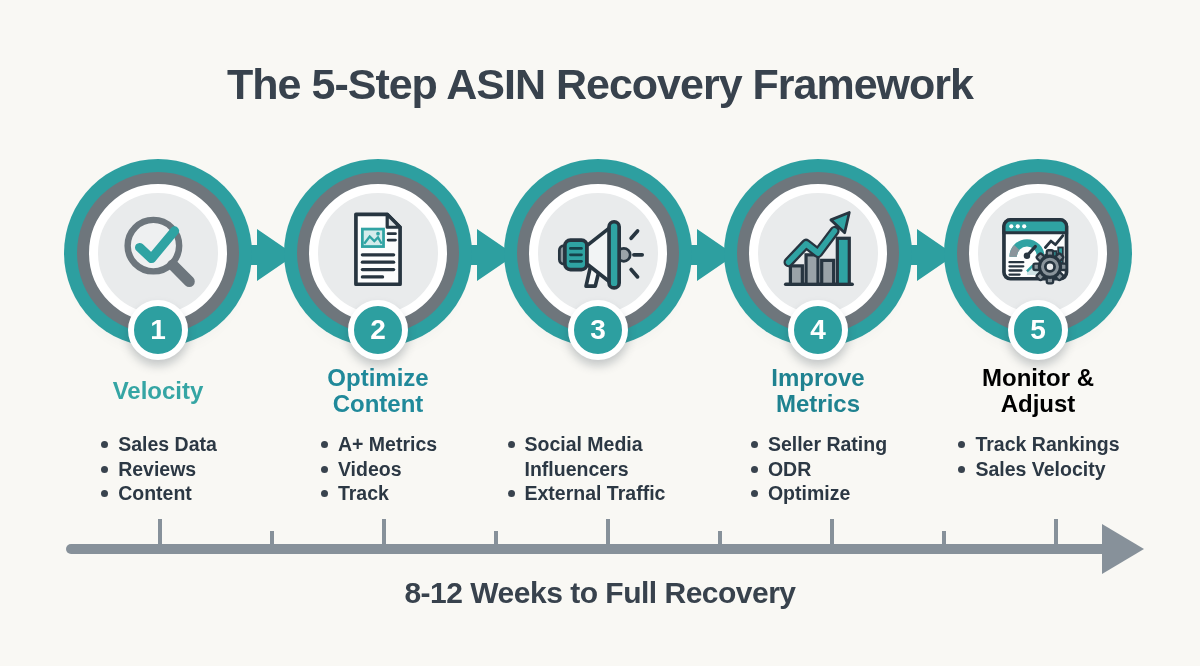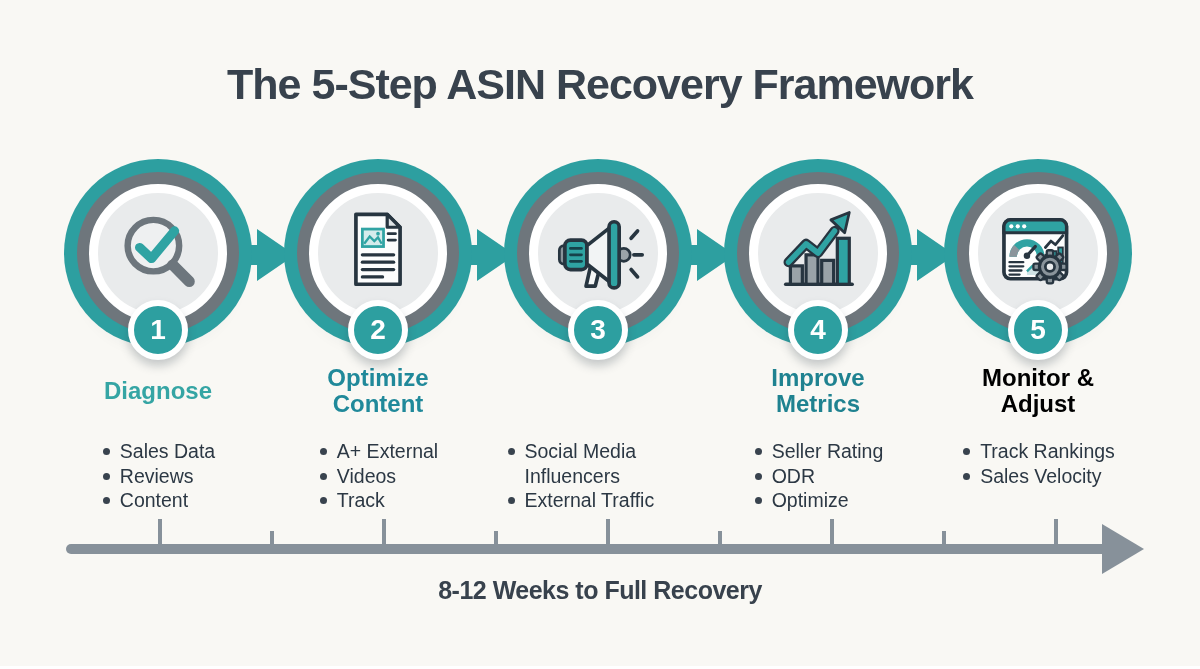--- a/index.html
+++ b/index.html
@@ -35,32 +35,32 @@
     box-shadow:0 6px 10px rgba(45,60,70,.25);z-index:3;
   }
   .step-heading{
     position:absolute;top:203px;left:0;right:0;height:58px;
     display:flex;align-items:center;justify-content:center;
     text-align:center;font-size:24px;line-height:26px;font-weight:bold;
     white-space:pre-line;color:#1f8595;
   }
   .step-bullets{position:absolute;top:264px;left:0;right:0;text-align:center;}
   .step-bullets ul{
-    display:inline-block;text-align:left;margin:16px;padding:0;list-style:none;max-width:185px;
+    display:inline-block;text-align:left;margin:9px;padding:0;list-style:none;max-width:185px;font-weight:bold;
   }
   .step-bullets li{
     position:relative;padding-left:19px;font-size:19.5px;line-height:24.5px;color:#2c3844;
   }
   .step-bullets li::before{
     content:"";position:absolute;left:2px;top:9px;width:7px;height:7px;border-radius:50%;background:#39434e;
   }
   .timeline{position:absolute;top:516px;left:0;width:1200px;height:80px;z-index:1;}
   .timeline-label{
     position:absolute;top:576px;left:0;right:0;text-align:center;
-    font-size:25px;font-weight:bold;color:#38424d;letter-spacing:-0.5px;
+    font-size:30px;font-weight:bold;color:#38424d;letter-spacing:-0.5px;
   }
 </style>
 </head>
 <body>
 
 <div class="canvas">
 
   <div class="page-title">The 5-Step ASIN Recovery Framework</div>
 
   <svg class="connector c1" viewBox="0 0 80 60">
@@ -82,21 +82,21 @@
         <svg width="92" height="92" viewBox="0 0 100 100">
           <circle cx="45" cy="42" r="28" fill="#eef0f1" stroke="#6d767d" stroke-width="7"></circle>
           <line x1="66" y1="63" x2="84" y2="81" stroke="#6d767d" stroke-width="12" stroke-linecap="round"></line>
           <polyline points="30,44 43,56 68,26" fill="none" stroke="#2fa3a3" stroke-width="10" stroke-linecap="round" stroke-linejoin="round"></polyline>
         </svg>
       </div>
       <div class="badge">
         <span>1</span>
       </div>
     </div>
-    <div class="step-heading" style="color: rgb(53, 165, 164);">Diagnose</div>
+    <div class="step-heading" style="color: rgb(53, 165, 164);">Velocity</div>
     <div class="step-bullets">
       <ul>
         <li>Sales Data</li>
         <li>Reviews</li>
         <li>Content</li>
       </ul>
     </div>
   </div>
 
   <div class="step-col s2">
@@ -117,21 +117,21 @@
         </svg>
       </div>
       <div class="badge">
         <span>2</span>
       </div>
     </div>
     <div class="step-heading" style="color: rgb(32, 137, 154);">Optimize
 Content</div>
     <div class="step-bullets">
       <ul>
-        <li>A+ External</li>
+        <li>A+ Metrics</li>
         <li>Videos</li>
         <li>Track</li>
       </ul>
     </div>
   </div>
 
   <div class="step-col s3">
     <div class="medallion">
       <div class="inner-circle">
         <svg width="92" height="92" viewBox="0 0 100 100">

